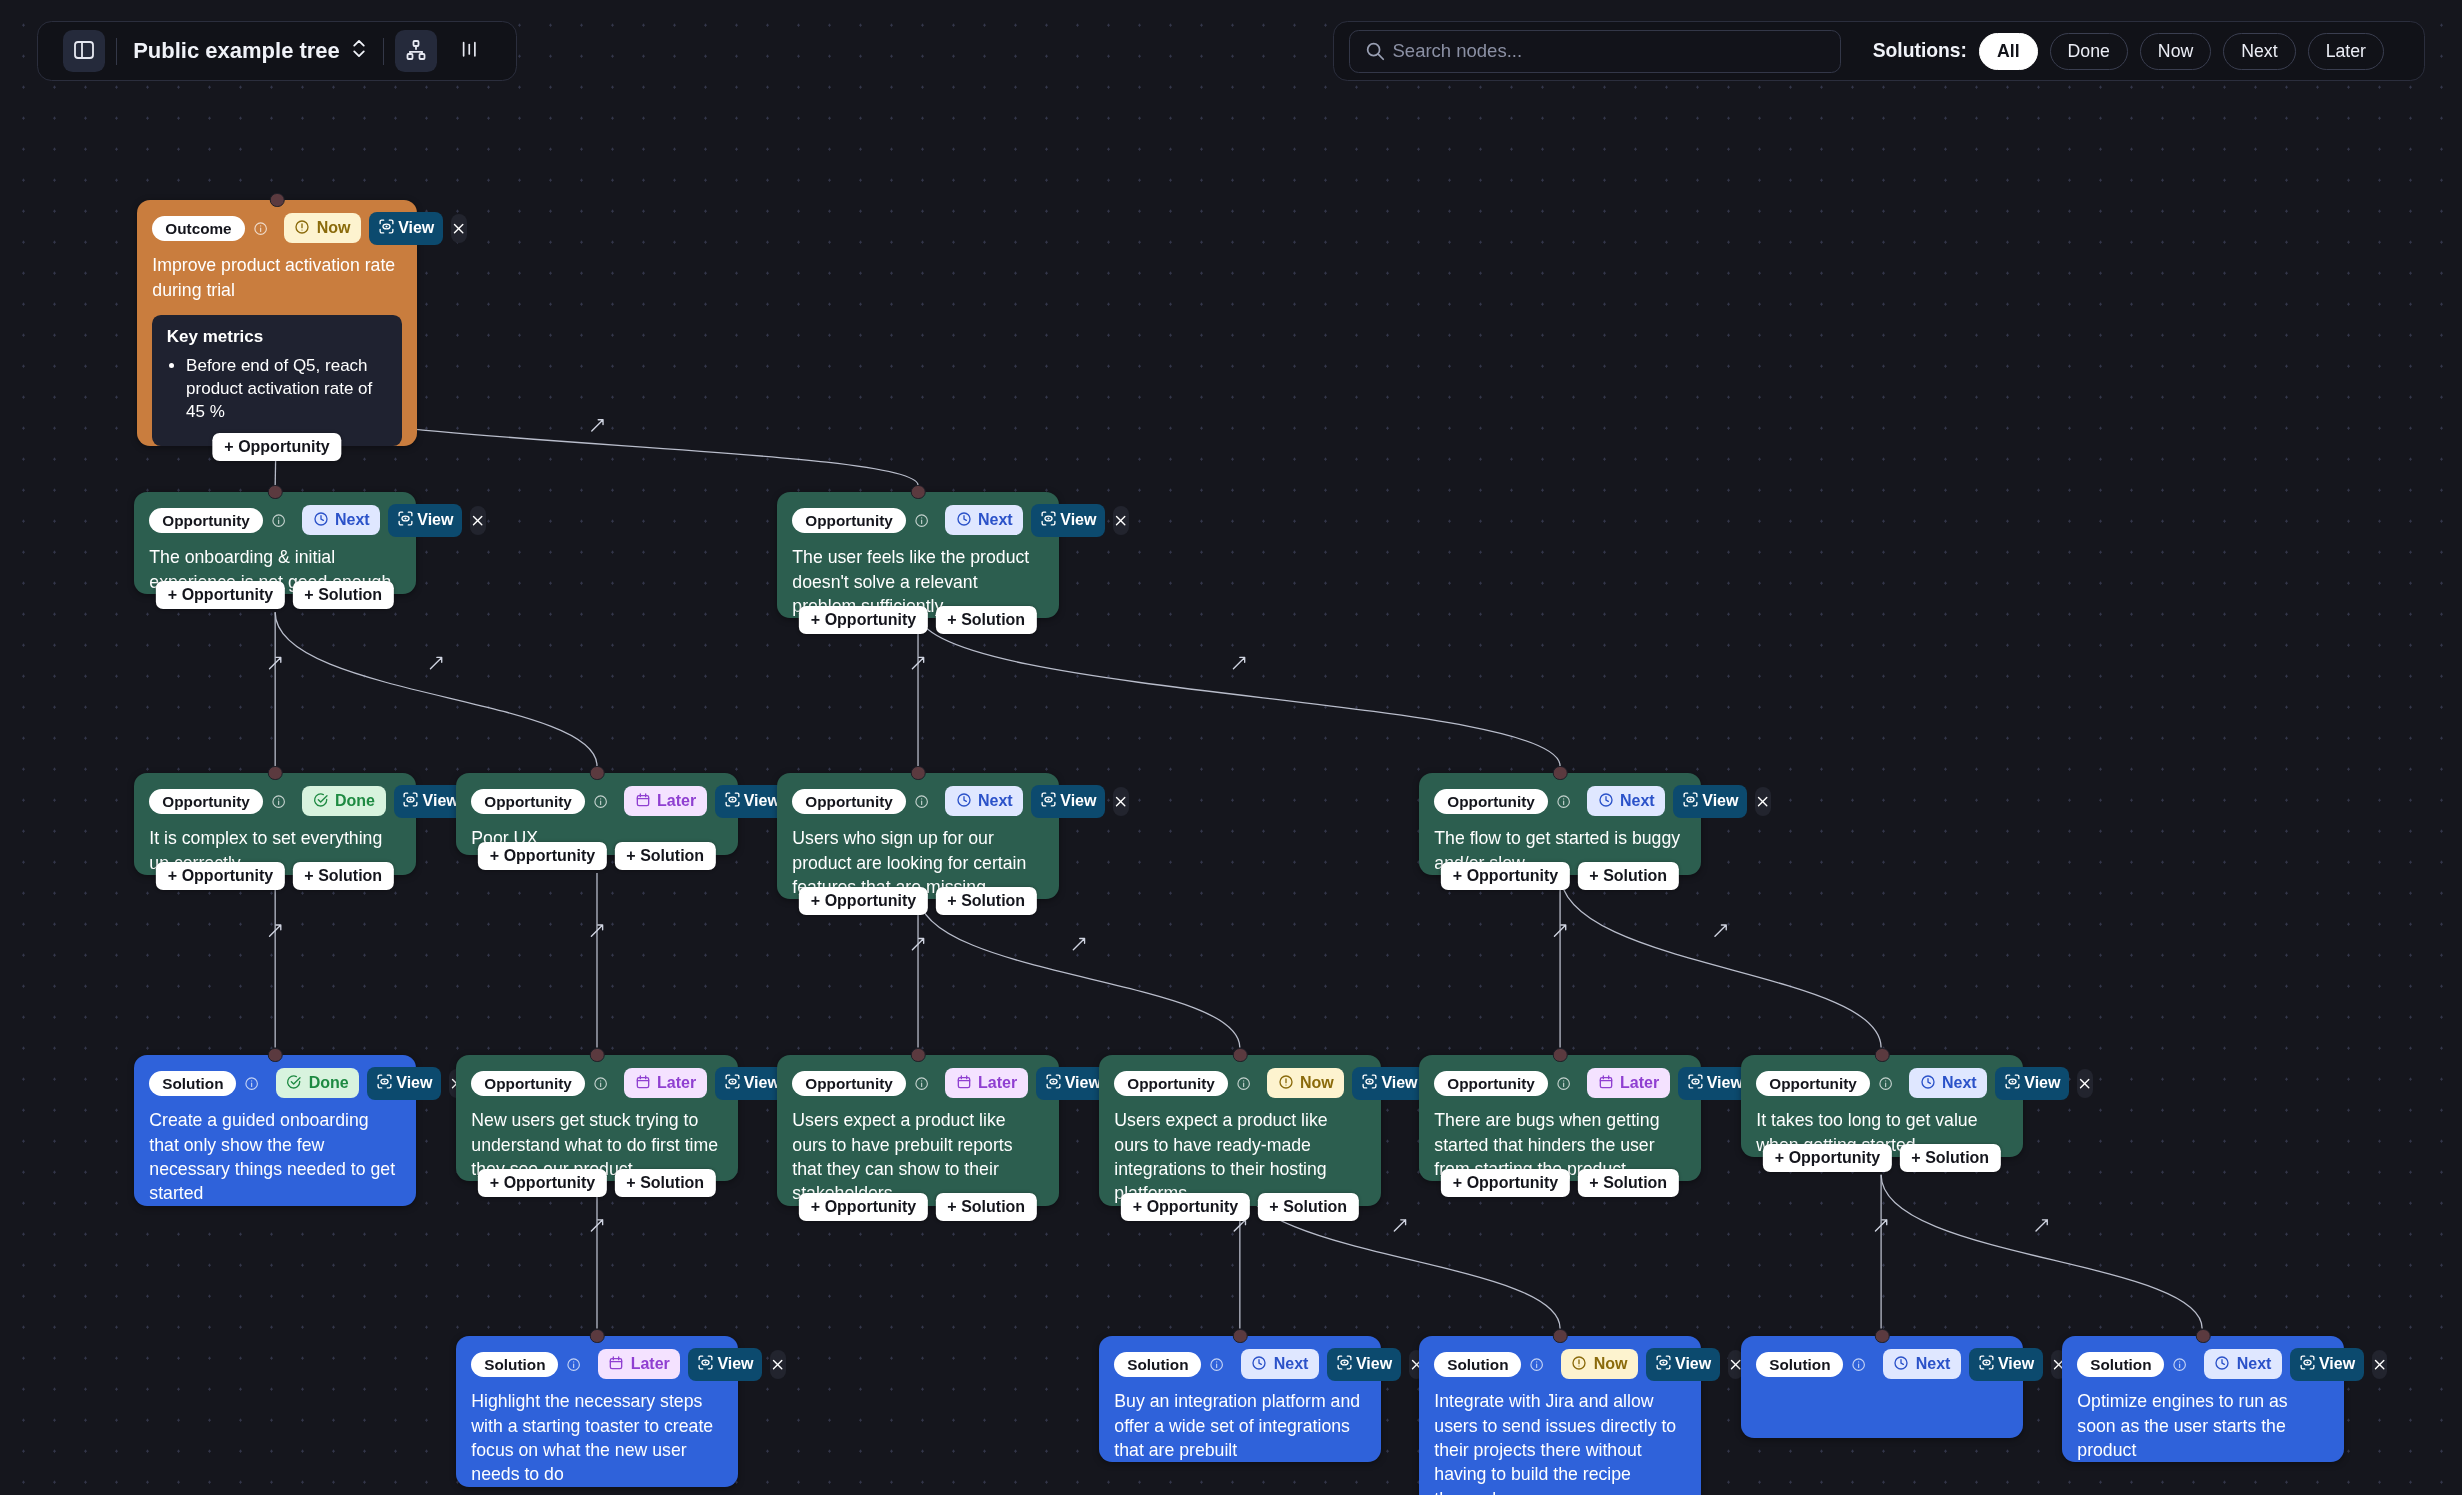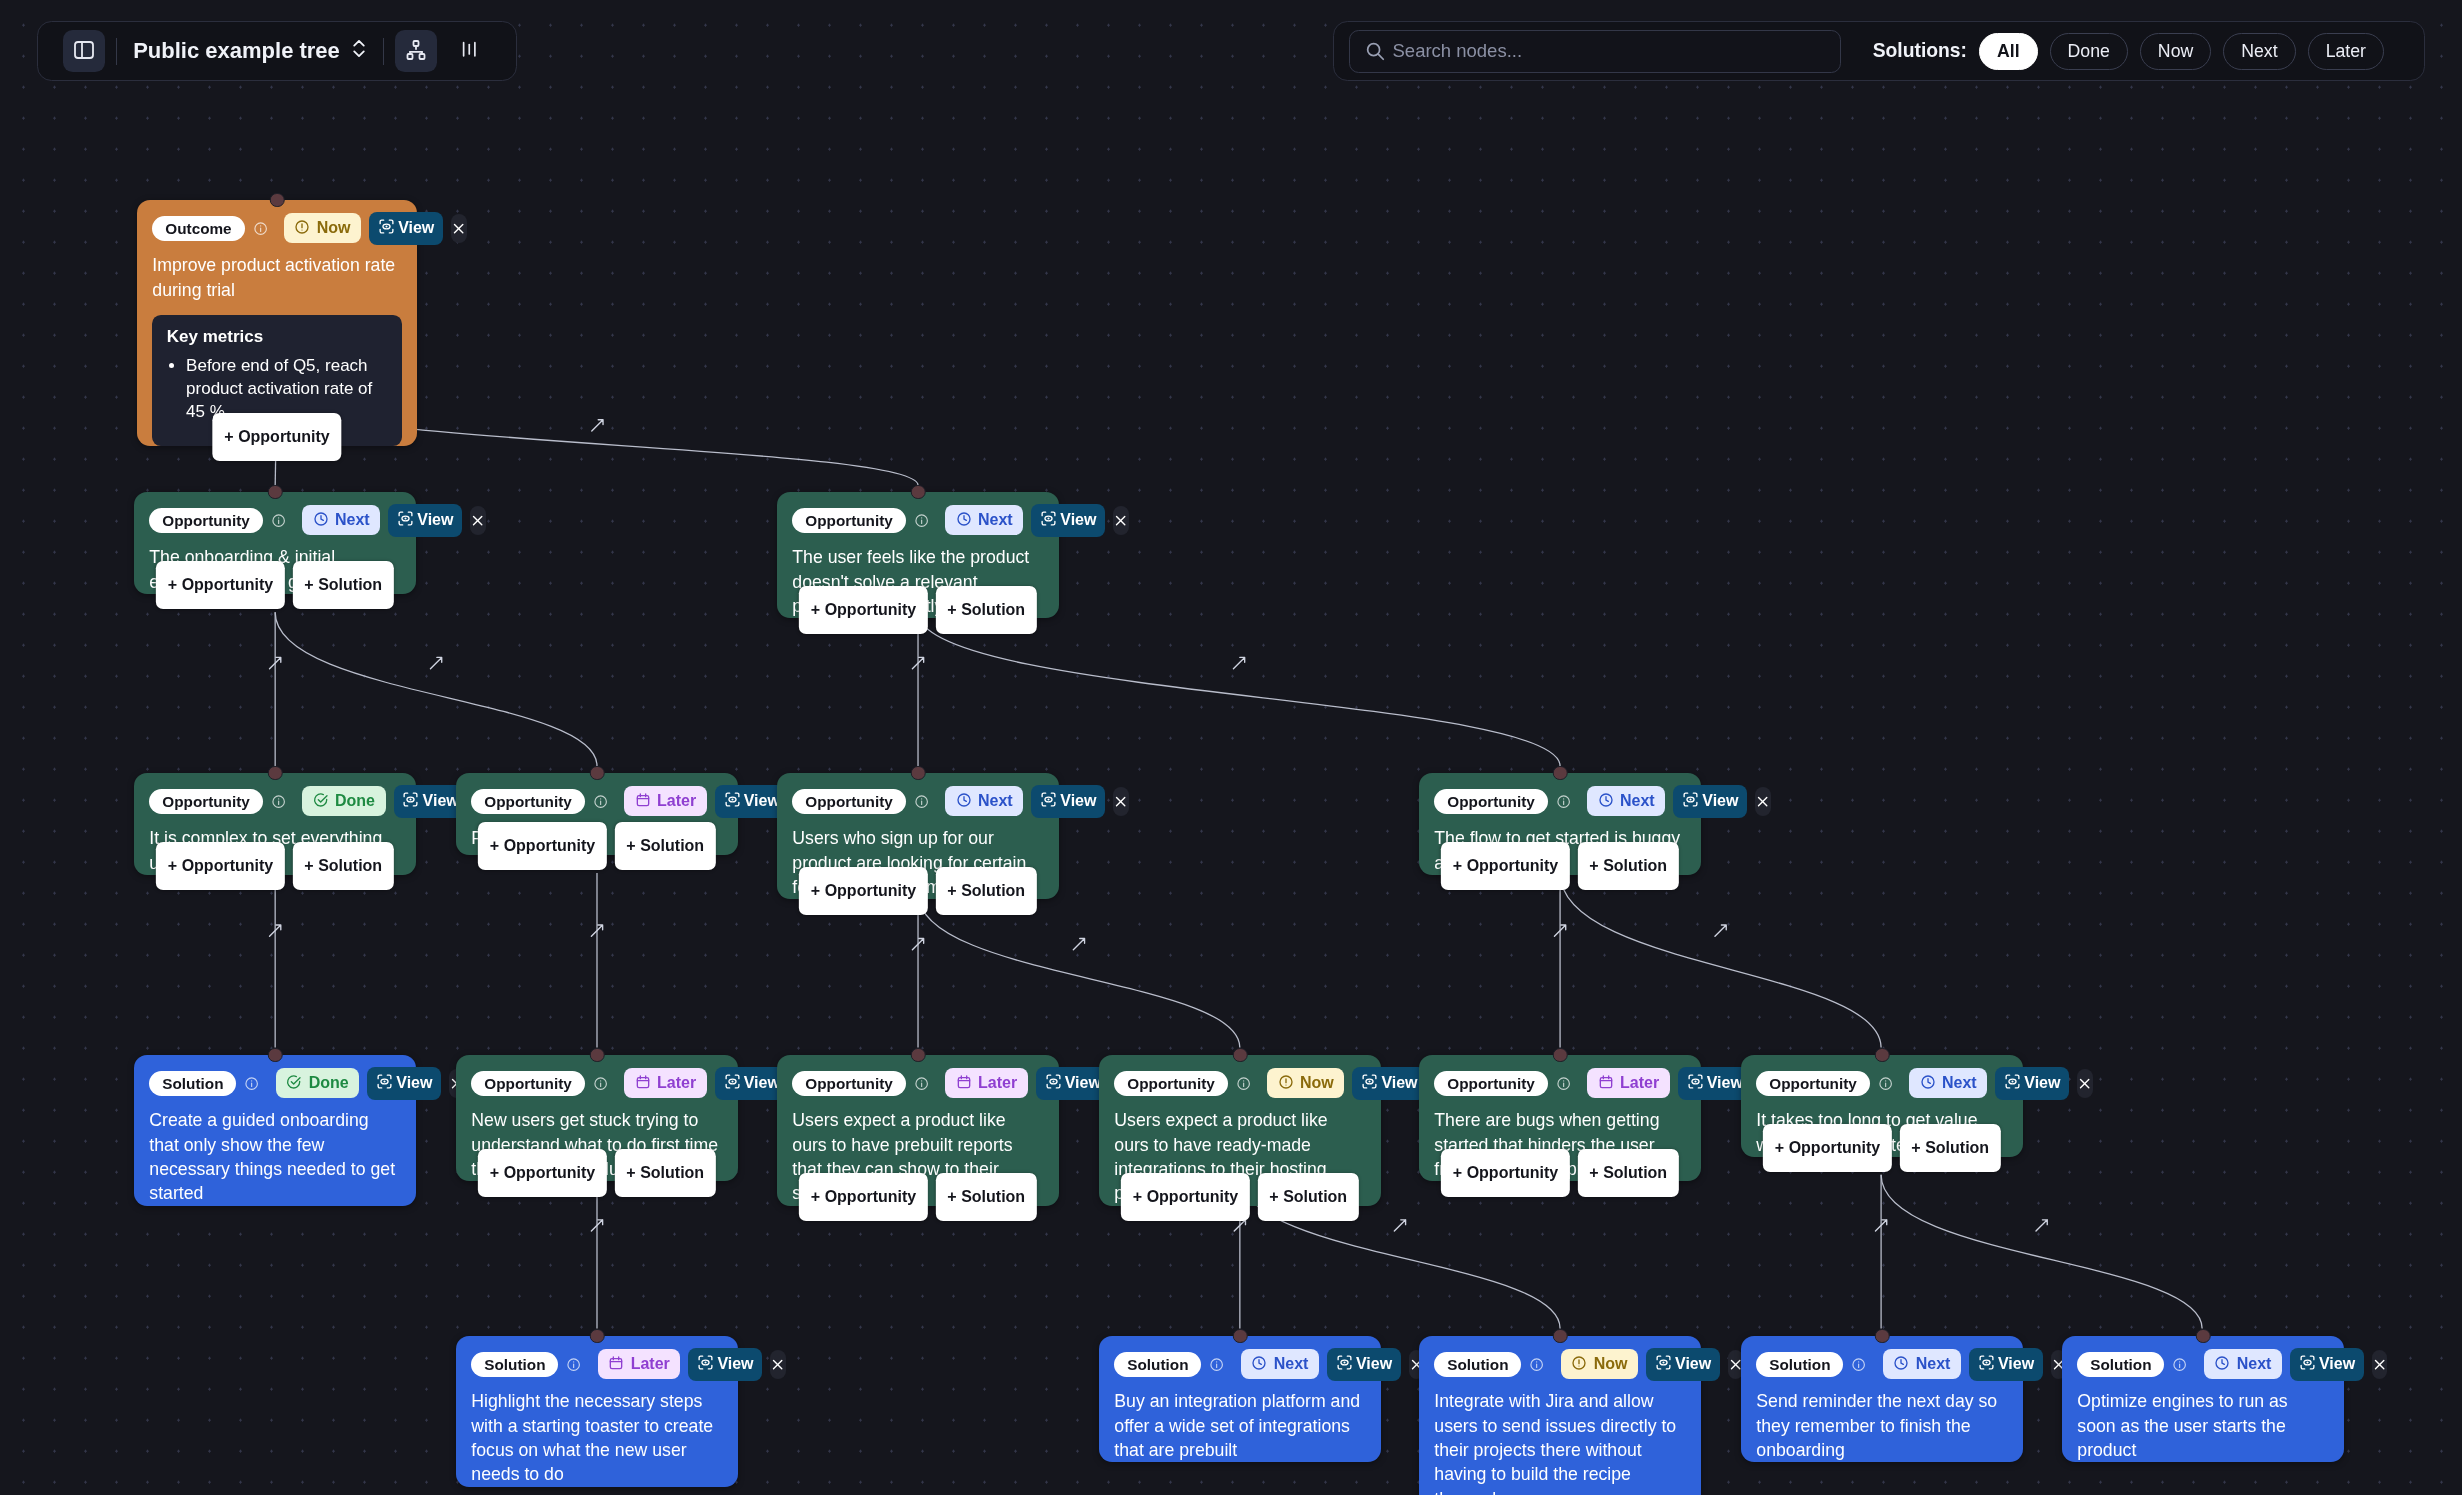--- a/index.html
+++ b/index.html
@@ -191,21 +191,21 @@
     bottom: -15.3px;
     transform: translateX(-50%);
     display: flex;
     gap: 7.2px;
     white-space: nowrap;
   }
   .add-row.single { left: 50%; }
   .add-btn {
     background: #ffffff; color: #14151c;
     border-radius: 7.2px;
-    padding: 16px 12px;
+    padding: 6px 12px;
     font-size: 16px; font-weight: 600;
     line-height: 1;
     cursor: pointer;
     box-shadow: 0 0.8px 3.2px rgba(0,0,0,.3);
     white-space: nowrap;
   }
 </style>
 </head>
 <body>
 
@@ -931,21 +931,20 @@
               </svg></span>
         <span>View</span>
       </span>
       <span class="close-btn">
             <svg width="15.3" height="15.3" viewBox="0 0 24 24" fill="none" stroke="currentColor" stroke-width="2.2" stroke-linecap="round">
               <line x1="5.5" y1="5.5" x2="18.5" y2="18.5"></line>
               <line x1="18.5" y1="5.5" x2="5.5" y2="18.5"></line>
             </svg>
           </span>
     </div>
-    <div class="node-text">Send reminder the next day so they remember to finish the onboarding</div>
 
   </div>
       <div class="node solution" id="n18" style="left: 2062px; top: 1336px; width: 282px; min-height: 102px;">
     <div class="node-handle"></div>
     <div class="node-head">
       <span class="type-pill">Solution</span>
       <span class="info-ico">
             <svg width="15.3" height="15.3" viewBox="0 0 24 24" fill="none" stroke="currentColor" stroke-width="1.8" stroke-linecap="round">
               <circle cx="12" cy="12" r="9"></circle>
               <line x1="12" y1="11" x2="12" y2="16.5"></line>

